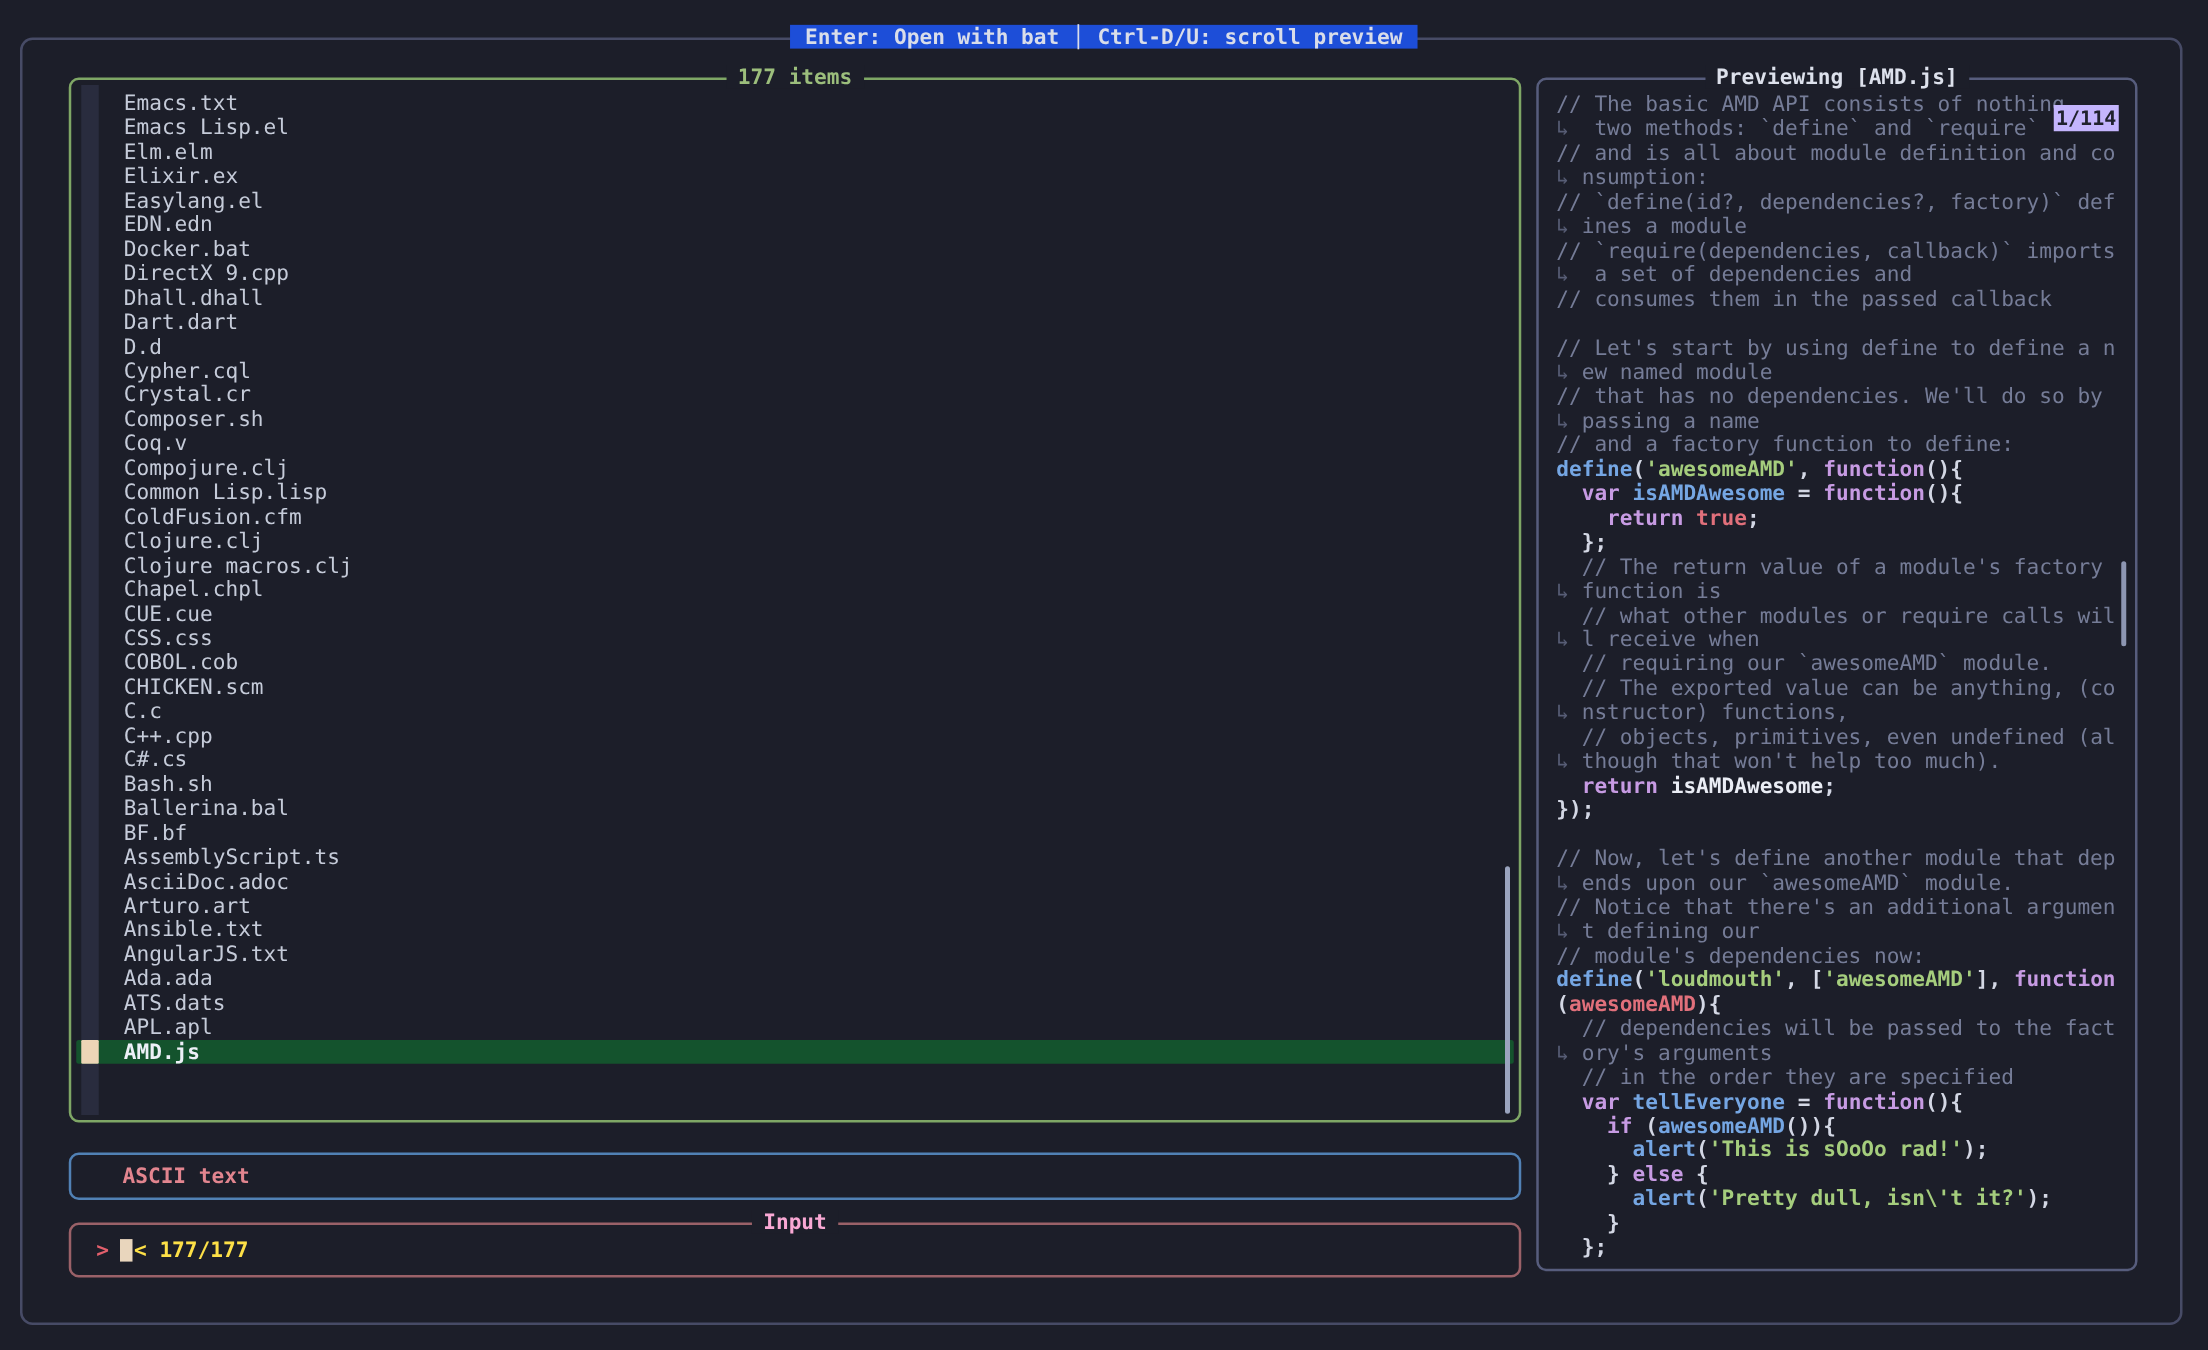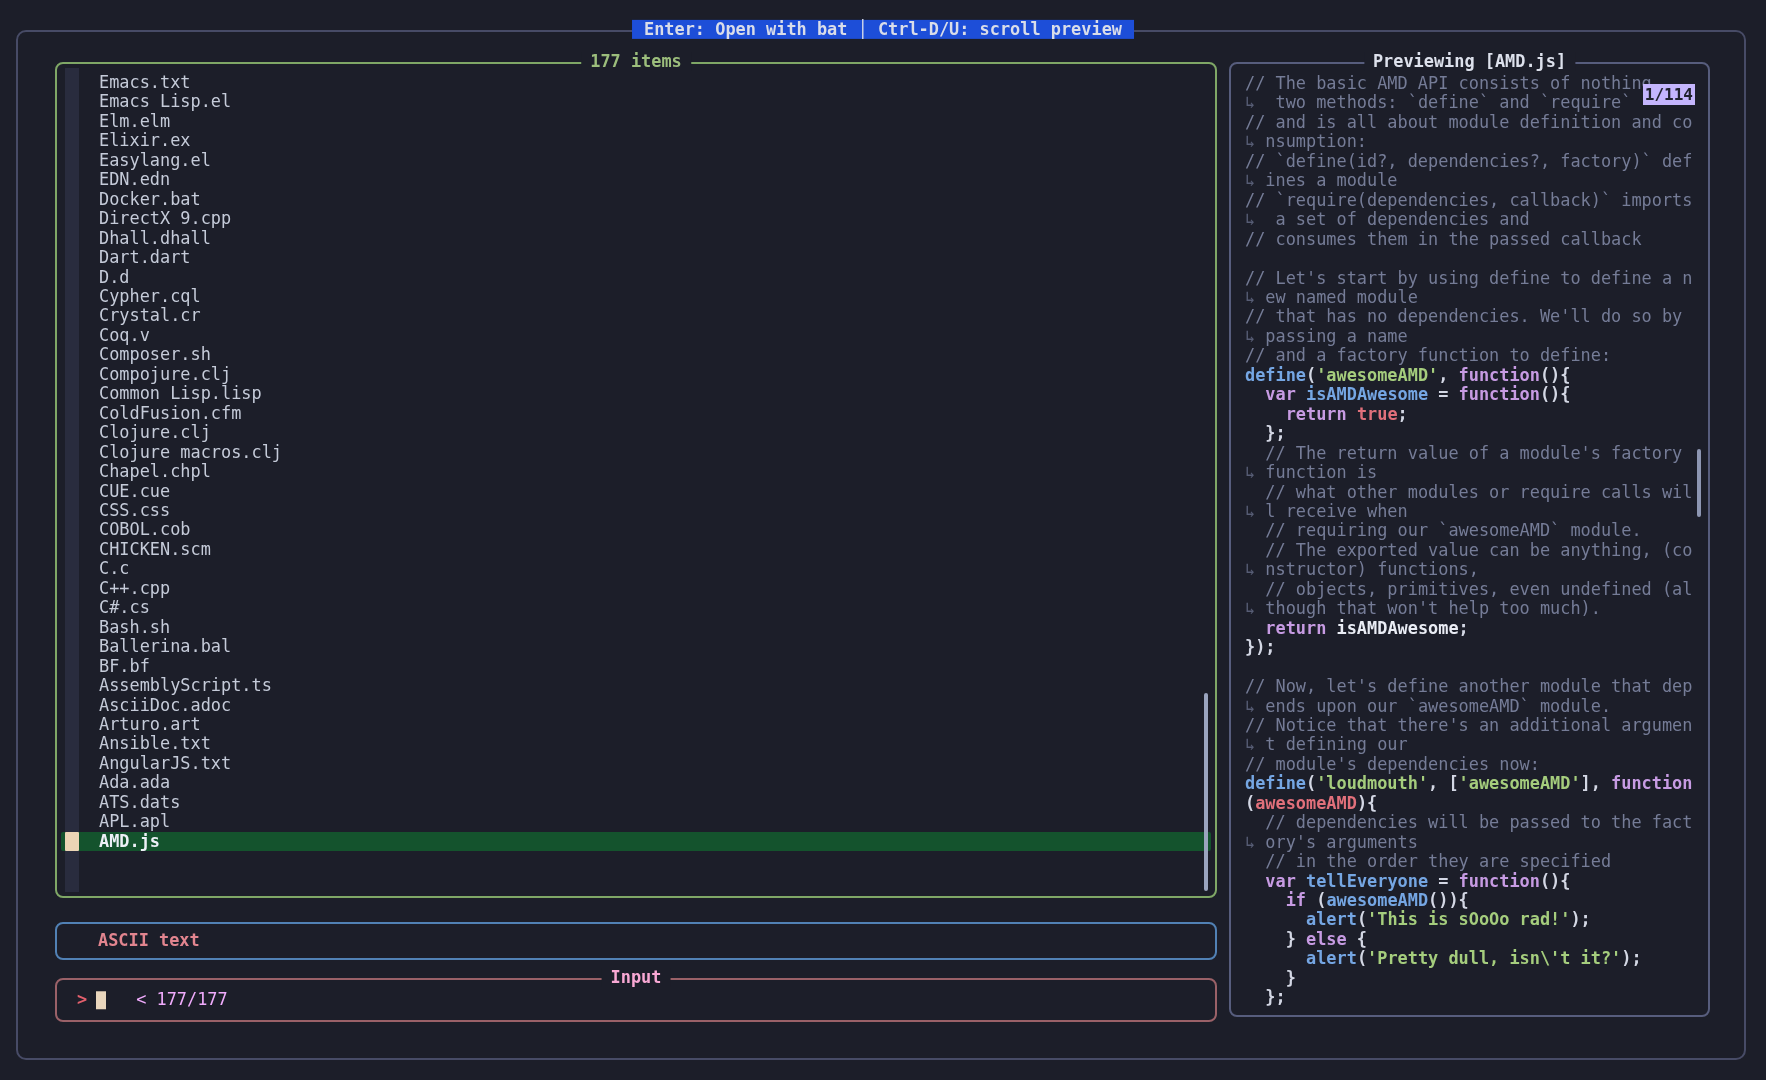--- a/index.html
+++ b/index.html
@@ -34,21 +34,21 @@
   .list-scrollbar{position:absolute;right:7px;bottom:5px;width:4px;height:198px;background:#9aa4be;border-radius:2px;}
   
   .ascii-box{left:55px;top:922px;width:1162px;height:38px;border:2px solid #5181b5;}
   .ascii-box .label{position:absolute;left:41px;top:50%;transform:translateY(-50%);color:#e2858f;font-weight:700;white-space:pre;}
   
   .input-box{left:55px;top:978px;width:1162px;height:44px;border:2px solid #9a6168;}
   .input-box .panel-title{color:#f9a8d4;}
   .input-row{position:absolute;left:20px;top:50%;transform:translateY(-50%);display:flex;align-items:center;}
   .prompt{color:#e25f6c;font-weight:700;}
   .cursor{width:10px;height:18px;background:#e9d6bd;margin-left:9px;display:inline-block;}
-  .count{color:#f0abfc;font-weight:400;margin-left:30px;white-space:pre;}
+  .count{color:#fde047;font-weight:700;margin-left:1px;white-space:pre;}
   
   .preview{left:1229px;top:62px;width:481px;height:955px;border:2px solid #575d7d;}
   .preview .panel-title{color:#dde1ec;}
   .badge{
     position:absolute;top:20px;right:13px;height:21px;line-height:21px;z-index:3;
     background:#c4b5fd;color:#20222e;font-weight:700;padding:0 2px;font-size:16px;
   }
   .code{position:absolute;left:14px;top:10px;right:2px;white-space:pre;}
   .code-line{height:19.46px;}
   .preview-scrollbar{position:absolute;right:7px;top:385px;width:4px;height:68px;background:#8d96b2;border-radius:2px;}
@@ -79,22 +79,22 @@
         <div class="file-row"><span class="row-text">Elixir.ex</span></div>
         <div class="file-row"><span class="row-text">Easylang.el</span></div>
         <div class="file-row"><span class="row-text">EDN.edn</span></div>
         <div class="file-row"><span class="row-text">Docker.bat</span></div>
         <div class="file-row"><span class="row-text">DirectX 9.cpp</span></div>
         <div class="file-row"><span class="row-text">Dhall.dhall</span></div>
         <div class="file-row"><span class="row-text">Dart.dart</span></div>
         <div class="file-row"><span class="row-text">D.d</span></div>
         <div class="file-row"><span class="row-text">Cypher.cql</span></div>
         <div class="file-row"><span class="row-text">Crystal.cr</span></div>
+        <div class="file-row"><span class="row-text">Composer.sh</span></div>
         <div class="file-row"><span class="row-text">Coq.v</span></div>
-        <div class="file-row"><span class="row-text">Composer.sh</span></div>
         <div class="file-row"><span class="row-text">Compojure.clj</span></div>
         <div class="file-row"><span class="row-text">Common Lisp.lisp</span></div>
         <div class="file-row"><span class="row-text">ColdFusion.cfm</span></div>
         <div class="file-row"><span class="row-text">Clojure.clj</span></div>
         <div class="file-row"><span class="row-text">Clojure macros.clj</span></div>
         <div class="file-row"><span class="row-text">Chapel.chpl</span></div>
         <div class="file-row"><span class="row-text">CUE.cue</span></div>
         <div class="file-row"><span class="row-text">CSS.css</span></div>
         <div class="file-row"><span class="row-text">COBOL.cob</span></div>
         <div class="file-row"><span class="row-text">CHICKEN.scm</span></div>

